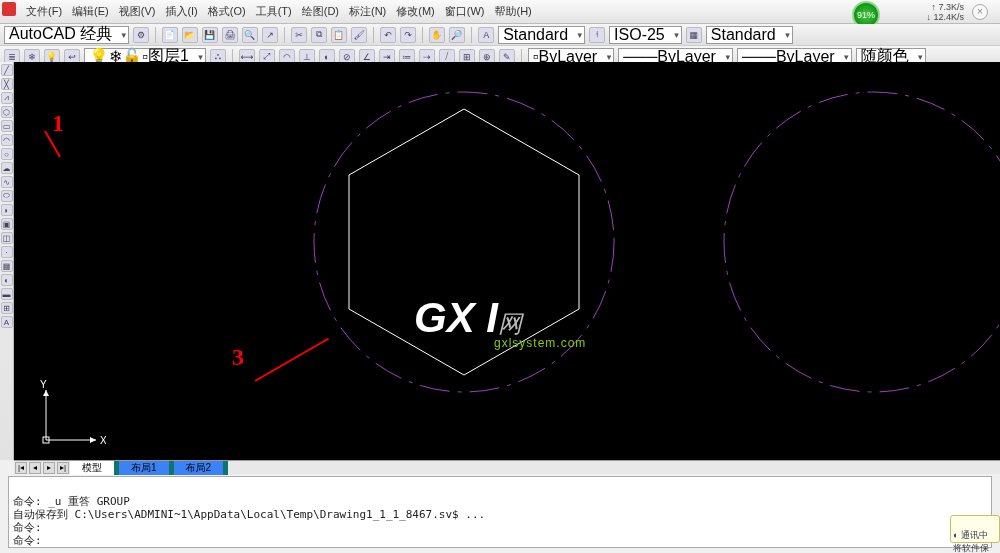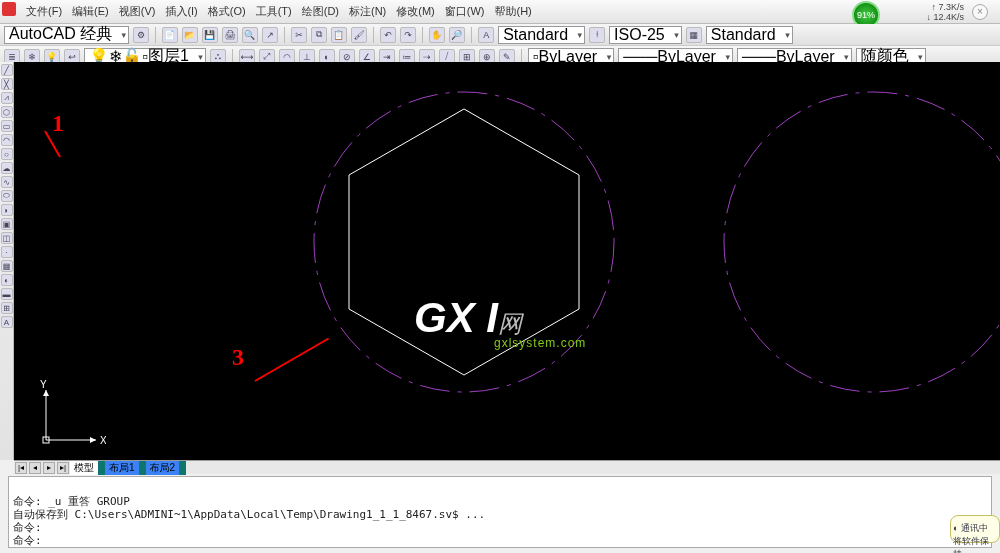--- a/index.html
+++ b/index.html
@@ -10,35 +10,35 @@
 .toolbar-row { height: 22px; background: linear-gradient(#f6f6f6,#e0e0e0); border-bottom: 1px solid #ccc; display: flex; align-items: center; padding: 0 4px; gap: 4px; position: relative; }
 .tb-btn { width: 16px; height: 16px; background: #dde; border: 1px solid #bbb; border-radius: 2px; display: inline-flex; align-items: center; justify-content: center; font-size: 9px; color: #445; }
 .tb-sep { width: 1px; height: 16px; background: #bbb; margin: 0 2px; }
 .dropdown { height: 18px; background: #fff; border: 1px solid #999; font-size: 16px; padding: 0 16px 0 4px; display: inline-flex; align-items: center; position: relative; min-width: 60px; }
 .dropdown::after { content: "▾"; position: absolute; right: 2px; font-size: 9px; color: #555; }
 .stage { position: absolute; left: 14px; top: 62px; right: 0; height: 398px; background: #000; }
 .left-tools { position: absolute; left: 0; top: 62px; width: 14px; height: 398px; background: linear-gradient(#f2f2f2,#e2e2e2); border-right: 1px solid #bbb; display: flex; flex-direction: column; align-items: center; gap: 2px; padding-top: 2px; }
 .left-tools .tb-btn { width: 12px; height: 12px; font-size: 8px; }
 .tabs { position: absolute; left: 14px; top: 460px; right: 0; height: 14px; background: #e8e8e8; border-top: 1px solid #999; display: flex; align-items: center; font-size: 10px; }
 .tabs .t-nav { width: 12px; height: 12px; background: #ddd; border: 1px solid #aaa; margin: 0 1px; text-align: center; line-height: 10px; font-size: 8px; }
-.tabs .tab { padding: 0 4px; border-right: 7px solid #0f766e; background: #fff; }
+.tabs .tab { padding: 0 12px; border-right: 5px solid #0f766e; background: #fff; }
 .tabs .tab.inactive { background: #3b82f6; }
 .cmd { position: absolute; left: 8px; top: 476px; right: 8px; height: 72px; background: #fff; border: 1px solid #aaa; font-family: Consolas, monospace; font-size: 11px; padding: 18px 4px; overflow: hidden; white-space: pre; line-height: 13px; color: #222; }
 .ucs { position: absolute; left: 22px; bottom: 10px; width: 70px; height: 70px; pointer-events: none; }
 .badge-20 { position: absolute; right: 120px; top: 1px; width: 28px; height: 28px; border-radius: 50%; background: radial-gradient(#4c4,#070); color: #fff; display: flex; align-items: center; justify-content: center; font-size: 9px; border: 2px solid #8d8; }
 .net-stats { position: absolute; right: 36px; top: 2px; font-size: 9px; color: #444; line-height: 10px; text-align: right; }
 .net-close { position: absolute; right: 12px; top: 4px; width: 16px; height: 16px; border: 1px solid #aaa; border-radius: 50%; background: #f8f8f8; text-align: center; line-height: 14px; font-size: 10px; color: #888;}
 .anno { position: absolute; color: #f00; font-family: "Comic Sans MS", cursive; font-size: 24px; font-weight: bold; pointer-events: none; }
 .anno-line { position: absolute; width: 80px; height: 2px; background: #f00; transform-origin: left center; }
 .watermark { position: absolute; left: 400px; top: 232px; color: #fff; font-family: Liberation Sans, sans-serif; pointer-events:none; }
 .watermark .big { font-size: 42px; font-weight: bold; font-style: italic; display:inline; }
 .watermark .suf { font-size: 24px; color:#bbb; display:inline; font-style: italic; }
 .watermark .sub { font-size: 12px; color:#84cc16; letter-spacing: 1px; margin-top:-6px; padding-left:80px;}
 svg.canvas { width: 100%; height: 100%; }
-.balloon { position:absolute; right:0; bottom:10px; width:50px; height:28px; background:#ffffe8; border:1px solid #c8c060; border-radius:8px; font-size:9px; padding:6px 2px; color:#334;}
+.balloon { position:absolute; right:0; bottom:10px; width:50px; height:28px; background:#ffffe8; border:1px solid #c8c060; border-radius:3px; font-size:9px; padding:13px 2px; color:#334;}
 </style>
 </head>
 <body>
 
 <div class="app-icon"></div>
 <div class="menubar">
   <span>文件(F)</span>
   <span>编辑(E)</span>
   <span>视图(V)</span>
   <span>插入(I)</span>

